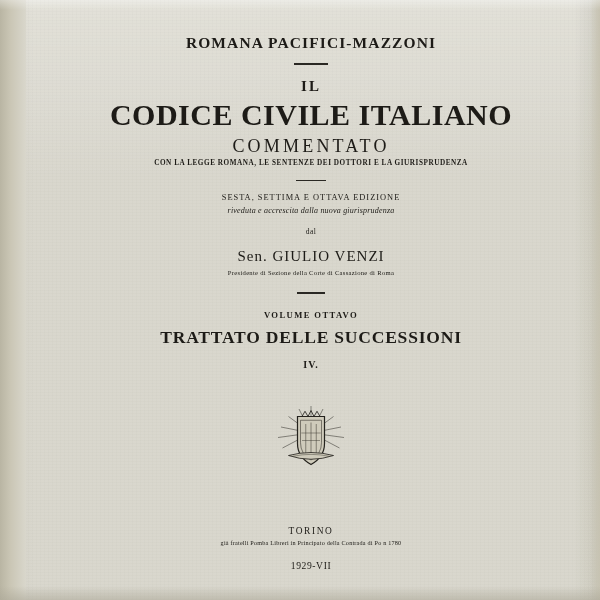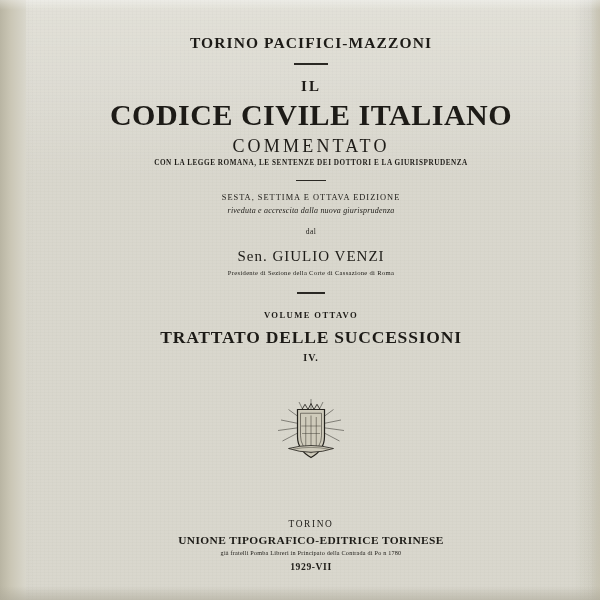--- a/index.html
+++ b/index.html
@@ -127,21 +127,21 @@
     letter-spacing: 1.4px;
     font-weight: bold;
   }
   .treatise {
     margin-top: 7px;
     font-size: 17.5px;
     font-weight: bold;
     letter-spacing: 0.8px;
   }
   .volnum {
-    margin-top: 4px;
+    margin-top: 11px;
     font-size: 10px;
     font-weight: bold;
     letter-spacing: 1px;
   }
   .emblem-wrap {
     margin-top: 30px;
     display: flex;
     justify-content: center;
   }
   .emblem {
@@ -159,24 +159,24 @@
     font-size: 11.4px;
     letter-spacing: 0.4px;
     font-weight: bold;
   }
   .pubaddr {
     margin-top: 3px;
     font-size: 6.2px;
     letter-spacing: 0.2px;
   }
   .year {
-    margin-top: 5px;
+    margin-top: 14px;
     font-size: 9.6px;
     letter-spacing: 0.6px;
-    font-weight: bold;
+    font-weight: normal;
   }
   .gutter {
     position: absolute;
     left: 0;
     top: 0;
     bottom: 0;
     width: 26px;
     background: linear-gradient(90deg, #b9b5a3 0%, #cac6b5 40%, #d9d7cc 100%);
   }
   .edge-right {
@@ -209,21 +209,21 @@
 
 <div class="page">
   <div class="grain"></div>
   <div class="gutter"></div>
   <div class="edge-right"></div>
   <div class="edge-top"></div>
   <div class="edge-bottom"></div>
 
   <div class="inner">
 
-    <div class="author">TORINO PACIFICI-MAZZONI</div>
+    <div class="author">ROMANA PACIFICI-MAZZONI</div>
     <div class="rule-short"></div>
 
     <div class="il">IL</div>
     <div class="maintitle">CODICE CIVILE ITALIANO</div>
     <div class="commentato">COMMENTATO</div>
     <div class="subtitle-small">CON LA LEGGE ROMANA, LE SENTENZE DEI DOTTORI E LA GIURISPRUDENZA</div>
 
     <div class="rule-short2"></div>
 
     <div class="edition">SESTA, SETTIMA E OTTAVA EDIZIONE</div>
@@ -267,18 +267,17 @@
 
           <path d="M30 74 Q60 66 90 74 Q60 84 30 74 Z" fill="#cfcbbb" stroke="#24221d" stroke-width="1.1"></path>
           <path d="M36 75 Q60 70 84 75" stroke="#3a3730" stroke-width="0.6"></path>
 
           <path d="M48 22 L52 15 L56 22 L60 14 L64 22 L68 15 L72 22" stroke="#24221d" stroke-width="1.1"></path>
         </g>
       </svg>
     </div>
 
     <div class="city">TORINO</div>
-    <div class="publisher">UNIONE TIPOGRAFICO-EDITRICE TORINESE</div>
     <div class="pubaddr">già fratelli Pomba Libreri in Principato della Contrada di Po n 1780</div>
     <div class="year">1929-VII</div>
 
   </div>
 </div>
 
 </body></html>

